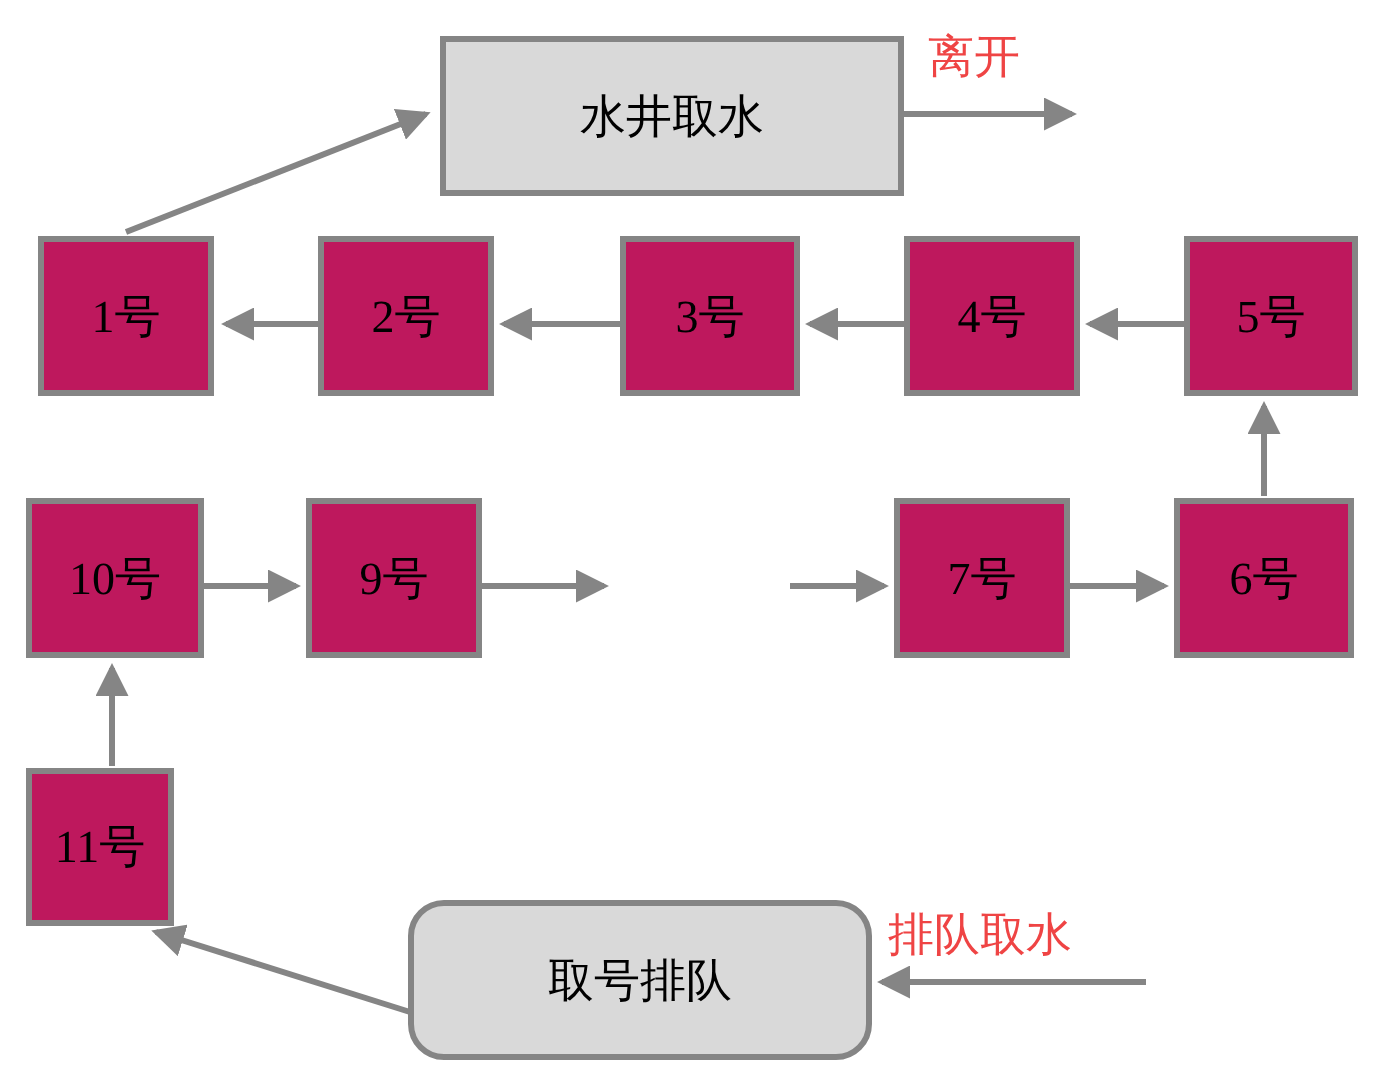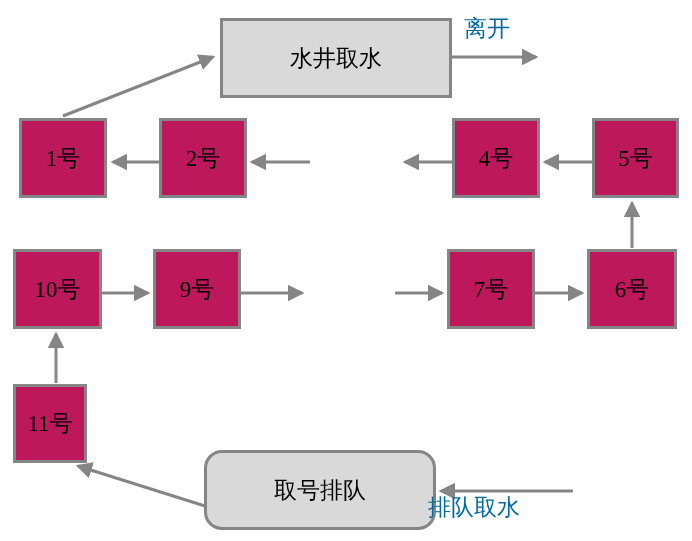--- a/index.html
+++ b/index.html
@@ -7,37 +7,37 @@
     position:relative;width:692px;height:541px;background:#ffffff;overflow:hidden;
     font-family:"Liberation Serif","DejaVu Serif",serif;
   }
   #arrow-layer{position:absolute;left:0;top:0;width:692px;height:541px;pointer-events:none;}
   .box{
     position:absolute;box-sizing:border-box;border:3px solid #858585;background:#be185d;
     display:flex;align-items:center;justify-content:center;
     font-size:23px;color:#000000;line-height:1;
   }
   .box.filled{background:#d9d9d9;}
-  .float-label{position:absolute;font-size:23px;color:#0369a1;line-height:1;white-space:nowrap;}
+  .float-label{position:absolute;font-size:23px;color:#ef4444;line-height:1;white-space:nowrap;}
   
   .b-well {left:220px;top:18px; width:232px;height:80px;justify-content:center;}
   .b-1 {left:19px; top:118px;width:88px;height:80px;}
   .b-2 {left:159px;top:118px;width:88px;height:80px;}
   .b-3 {left:310px;top:118px;width:90px;height:80px;}
   .b-4 {left:452px;top:118px;width:88px;height:80px;}
   .b-5 {left:592px;top:118px;width:87px;height:80px;}
   .b-10{left:13px; top:249px;width:89px;height:80px;}
   .b-9 {left:153px;top:249px;width:88px;height:80px;}
   .b-8 {left:307px;top:249px;width:88px;height:80px;}
   .b-7 {left:447px;top:249px;width:88px;height:80px;text-align:right;}
   .b-6 {left:587px;top:249px;width:90px;height:80px;}
   .b-11{left:13px; top:384px;width:74px;height:79px;}
   .b-entry{left:204px;top:450px;width:232px;height:80px;border-radius:18px;}
   .lbl-leave{left:464px;top:17px;}
-  .lbl-enter{left:428px;top:456px;margin-top:40px;}
+  .lbl-enter{left:444px;top:456px;}
   line{stroke:#858585;stroke-width:3;}
 </style>
 </head>
 <body>
 
 <div id="canvas">
 
   <svg id="arrow-layer" viewBox="0 0 692 541" xmlns="http://www.w3.org/2000/svg">
     <defs>
       <marker id="ah" viewBox="0 0 10 10" refX="8.5" refY="5" markerWidth="5.5" markerHeight="5.5" orient="auto">
@@ -63,20 +63,23 @@
   <div class="box filled b-well">
     <span>水井取水</span>
   </div>
 
   <div class="box b-1">
     <span>1号</span>
   </div>
   <div class="box b-2">
     <span>2号</span>
   </div>
+  <div class="box b-3">
+    <span>3号</span>
+  </div>
   <div class="box b-4">
     <span>4号</span>
   </div>
   <div class="box b-5">
     <span>5号</span>
   </div>
 
   <div class="box b-10">
     <span>10号</span>
   </div>

